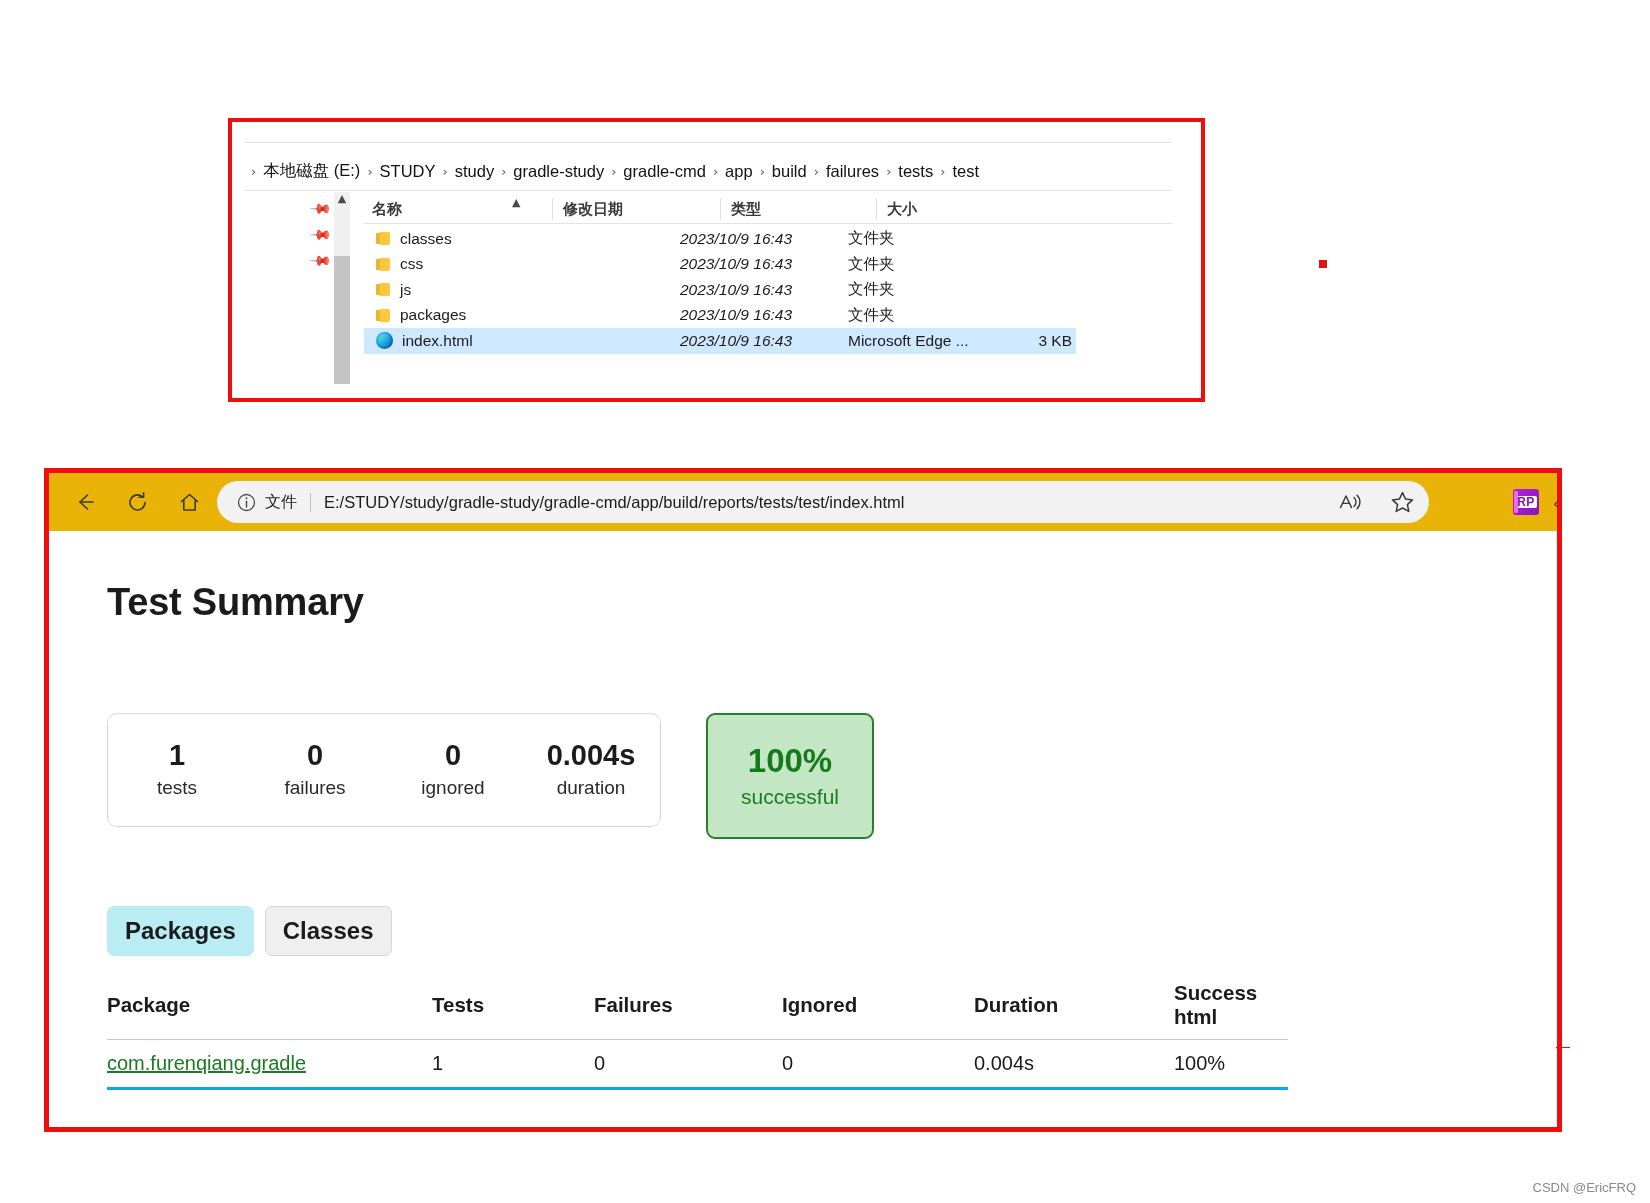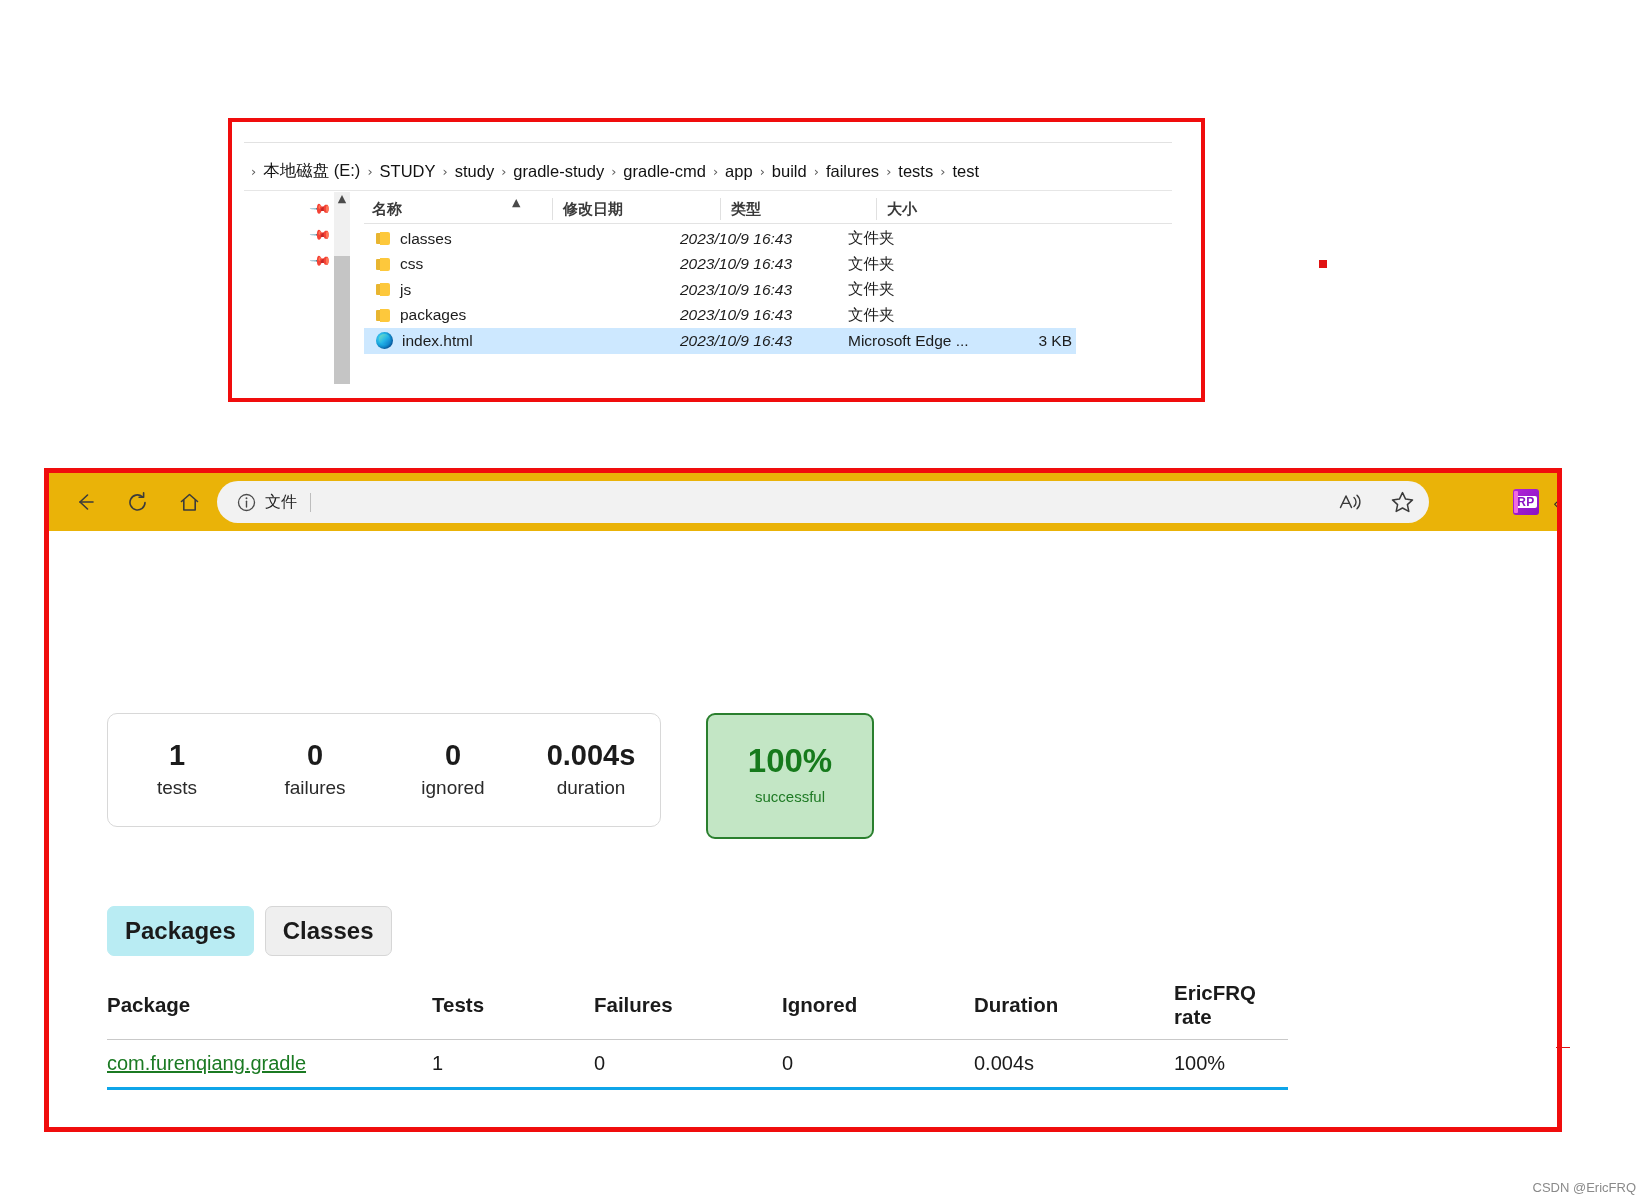--- a/index.html
+++ b/index.html
@@ -410,21 +410,21 @@
     align-items: center;
     justify-content: center;
   }
   .rate-value {
     font-size: 33px;
     font-weight: bold;
     color: #167a1c;
     line-height: 42px;
   }
   .rate-label {
-    font-size: 15px;
+    font-size: 21px;
     color: #1e7a24;
     line-height: 30px;
   }
 
   .tabs {
     position: absolute;
     left: 58px;
     top: 375px;
     display: flex;
     gap: 11px;
@@ -652,20 +652,21 @@
         <div class="omnibox">
           <span class="omni-info">
             <svg width="19" height="19" viewBox="0 0 19 19">
               <circle cx="9.5" cy="9.5" r="8" fill="none" stroke="#4a4a4a" stroke-width="1.3"></circle>
               <circle cx="9.5" cy="5.3" r="0.95" fill="#4a4a4a"></circle>
               <path d="M9.5 8.2 V14" stroke="#4a4a4a" stroke-width="1.4" stroke-linecap="round"></path>
             </svg>
           </span>
           <span class="omni-scheme">文件</span>
           <span class="omni-sep"></span>
+          <span class="omni-url">E:/STUDY/study/gradle-study/gradle-cmd/app/build/reports/tests/test/index.html</span>
 
           <span class="omni-actions">
             <span class="icon-btn">
               <svg width="26" height="22" viewBox="0 0 26 22">
                 <path d="M2.5 16.5 L8 5 L13.5 16.5" fill="none" stroke="#3a3a3a" stroke-width="1.5" stroke-linecap="round" stroke-linejoin="round"></path>
                 <path d="M4.9 12.4 H11.1" stroke="#3a3a3a" stroke-width="1.4" stroke-linecap="round"></path>
                 <path d="M16 6.5 A6 6 0 0 1 16 15.5" fill="none" stroke="#3a3a3a" stroke-width="1.4" stroke-linecap="round"></path>
                 <path d="M19 4.3 A9.2 9.2 0 0 1 19 17.7" fill="none" stroke="#3a3a3a" stroke-width="1.4" stroke-linecap="round"></path>
               </svg>
             </span>
@@ -678,20 +679,21 @@
         </div>
 
         <div class="ext-badge">
           <span class="ext-rp">RP</span>
         </div>
         <div class="right-chevron">‹</div>
       </div>
 
       <div class="report">
 
+        <div class="report-title">Test Summary</div>
 
         <div class="summary-card">
           <div class="summary-item">
             <div class="summary-value">1</div>
             <div class="summary-label">tests</div>
           </div>
           <div class="summary-item">
             <div class="summary-value">0</div>
             <div class="summary-label">failures</div>
           </div>
@@ -716,21 +718,21 @@
         </div>
 
         <table class="data-table">
           <thead>
             <tr>
               <th class="col-pkg">Package</th>
               <th class="col-tests">Tests</th>
               <th class="col-fail">Failures</th>
               <th class="col-ign">Ignored</th>
               <th class="col-dur">Duration</th>
-              <th>EricFRQ rate</th>
+              <th>Success html</th>
             </tr>
           </thead>
           <tbody>
             <tr>
               <td>
                 <a class="pkg-link" href="#">com.furenqiang.gradle</a>
               </td>
               <td>1</td>
               <td>0</td>
               <td>0</td>

